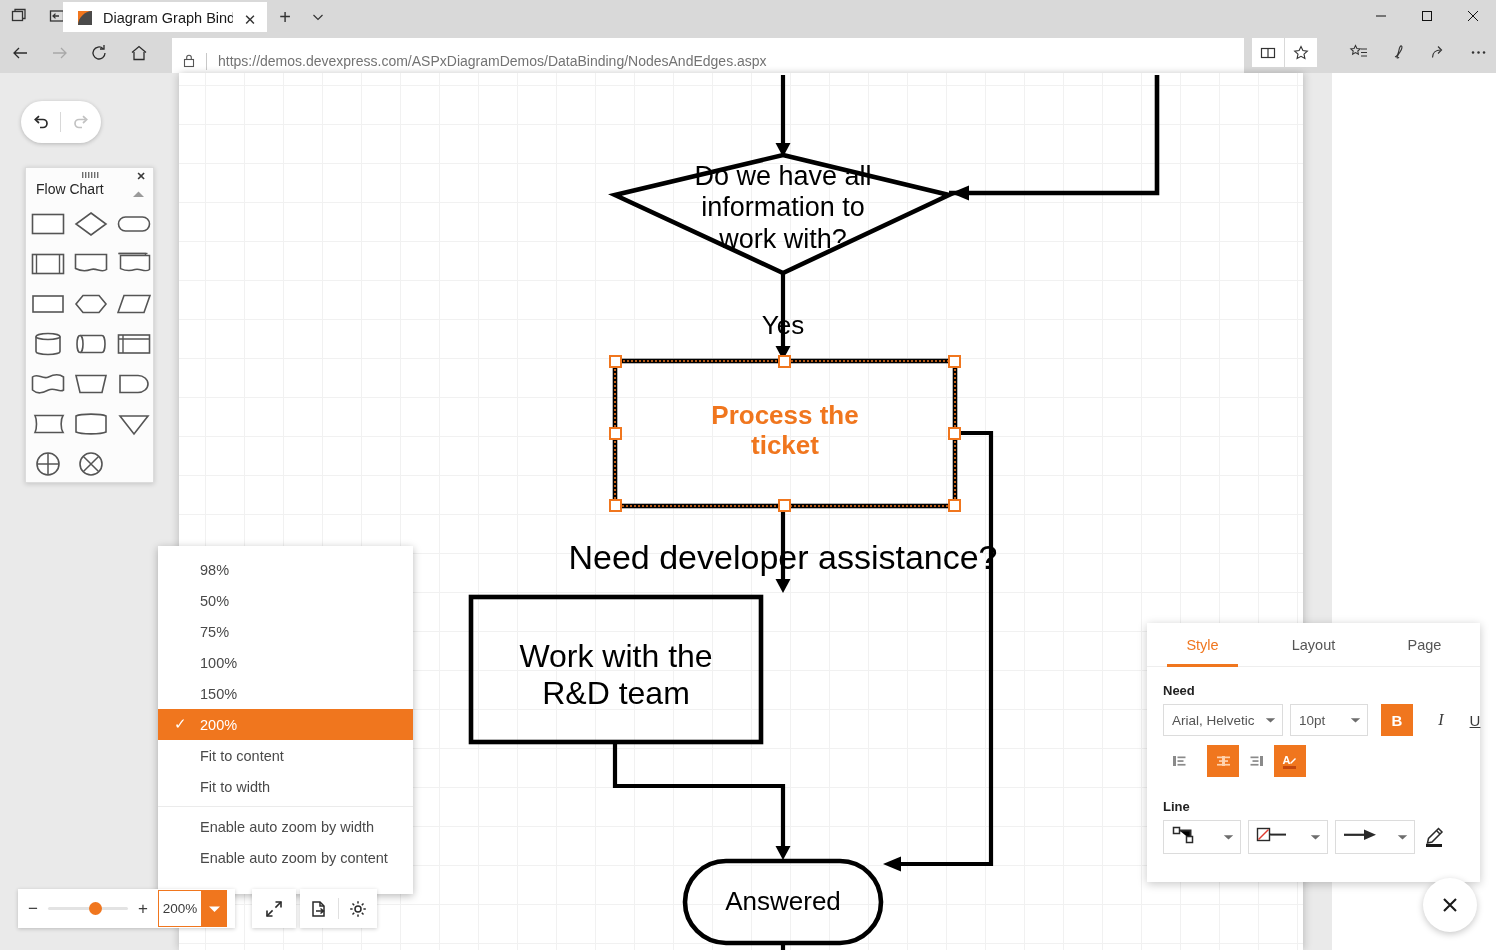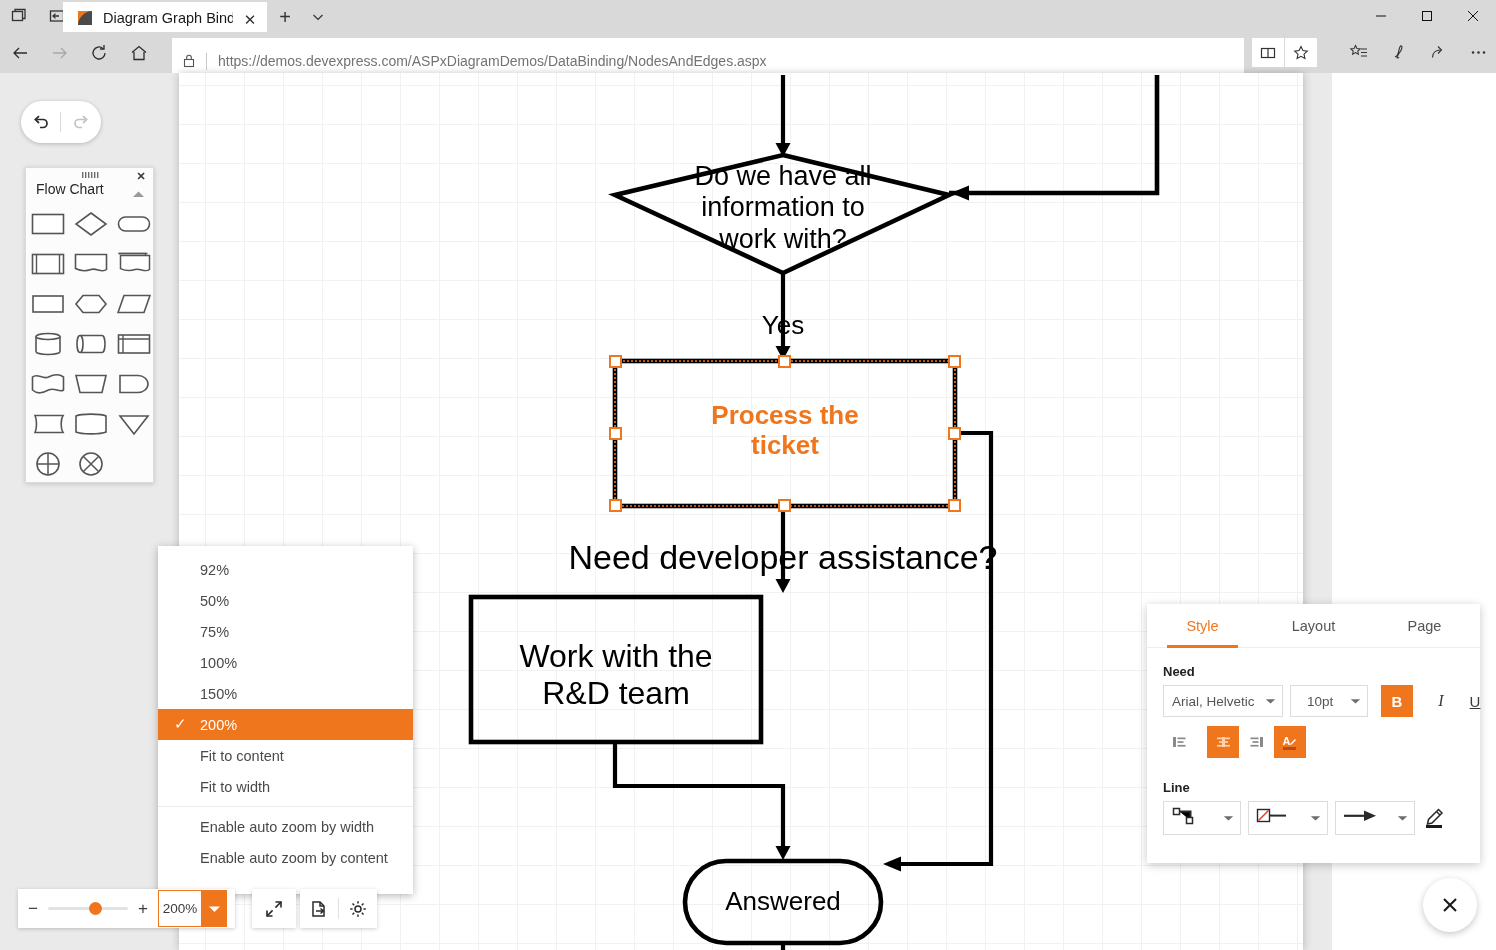--- a/index.html
+++ b/index.html
@@ -179,21 +179,21 @@
   }
   .zoomarrow {
     width: 26px; height: 37px; background: #f0761e;
     display: flex; align-items: center; justify-content: center;
   }
   .bt-icon { width: 38px; height: 39px; display: flex; align-items: center; justify-content: center; }
   .bt-div { width: 1px; height: 21px; background: #e0e0e0; }
 
   
   .props {
-    position: absolute; left: 1147px; top: 604px; width: 333px; height: 259px;
+    position: absolute; left: 1147px; top: 623px; width: 333px; height: 259px;
     background: #ffffff; box-shadow: 0 2px 9px rgba(0,0,0,0.22);
   }
   .prop-tabs { display: flex; height: 44px; border-bottom: 1px solid #eeeeee; }
   .prop-tab {
     flex: 1; display: flex; align-items: center; justify-content: center;
     font-size: 14.5px; color: #555; position: relative; font-weight: 400;
   }
   .prop-tab.active { color: #f0761e; }
   .prop-tab.active::after {
     content: ""; position: absolute; left: 20px; right: 20px; bottom: -1px;
@@ -564,21 +564,21 @@
             <path d="M9.2 5.2l15.6 15.6M24.8 5.2L9.2 20.8" stroke="#555" stroke-width="1.5"></path>
           </svg>
       </div>
       <div class="pal-cell"></div>
     </div>
   </div>
 
   <div class="zoommenu">
     <div class="zm-pad-top"></div>
     <div class="zm-item">
-        <span>92%</span>
+        <span>98%</span>
       </div>
     <div class="zm-item">
         <span>50%</span>
       </div>
     <div class="zm-item">
         <span>75%</span>
       </div>
     <div class="zm-item">
         <span>100%</span>
       </div>
@@ -666,21 +666,21 @@
 
     <div class="ctl" style="position:absolute; left:16px; top:81px; width:120px;">
       <span class="ctl-text">Arial, Helvetic</span>
       <span class="ctl-arrow">
         <svg width="11" height="7" viewBox="0 0 11 7">
             <path d="M0.8 1.2l4.7 4.3 4.7-4.3z" fill="#6d6d6d"></path>
           </svg>
       </span>
     </div>
 
-    <div class="ctl" style="position:absolute; left:143px; top:81px; width:78px;padding-left:8px;">
+    <div class="ctl" style="position:absolute; left:143px; top:81px; width:78px;">
       <span class="ctl-text">10pt</span>
       <span class="ctl-arrow">
         <svg width="11" height="7" viewBox="0 0 11 7">
             <path d="M0.8 1.2l4.7 4.3 4.7-4.3z" fill="#6d6d6d"></path>
           </svg>
       </span>
     </div>
 
     <div class="sqbtn on" style="position:absolute; left:234px; top:81px; font-size:15px; font-weight:bold; color:#fff;">B</div>
     <div class="sqbtn" style="position:absolute; left:278px; top:81px; font-size:16px; font-style:italic; color:#3a3a3a; font-family:'Liberation Serif', serif;">I</div>

